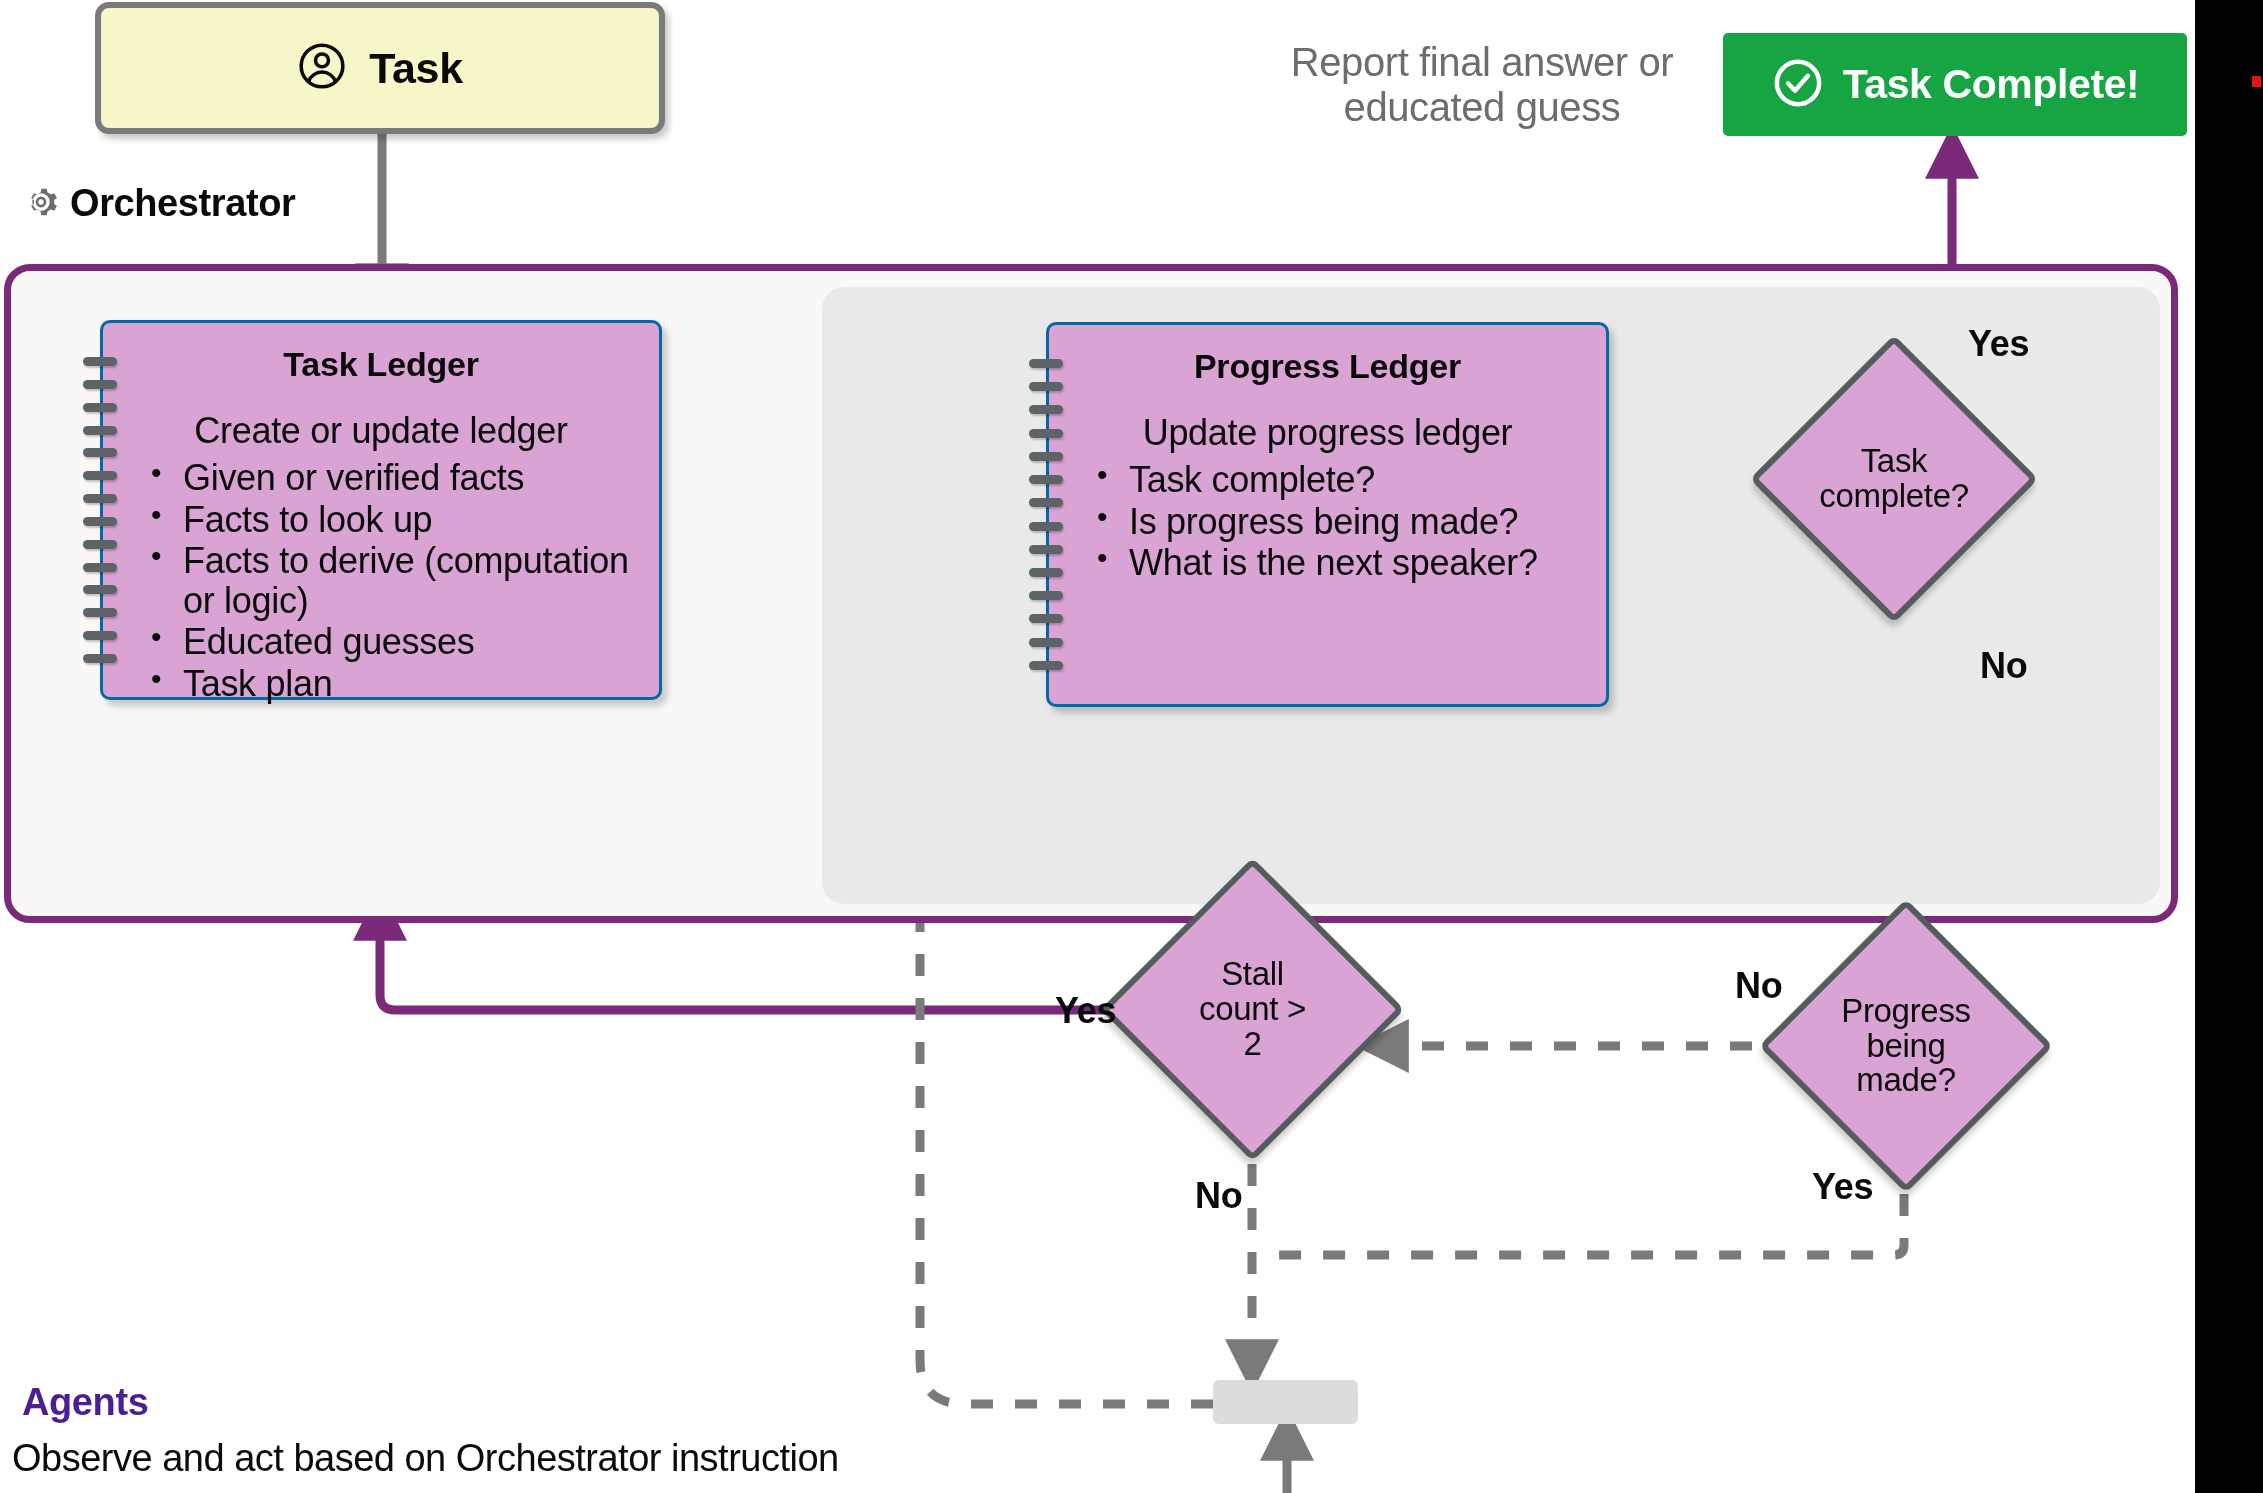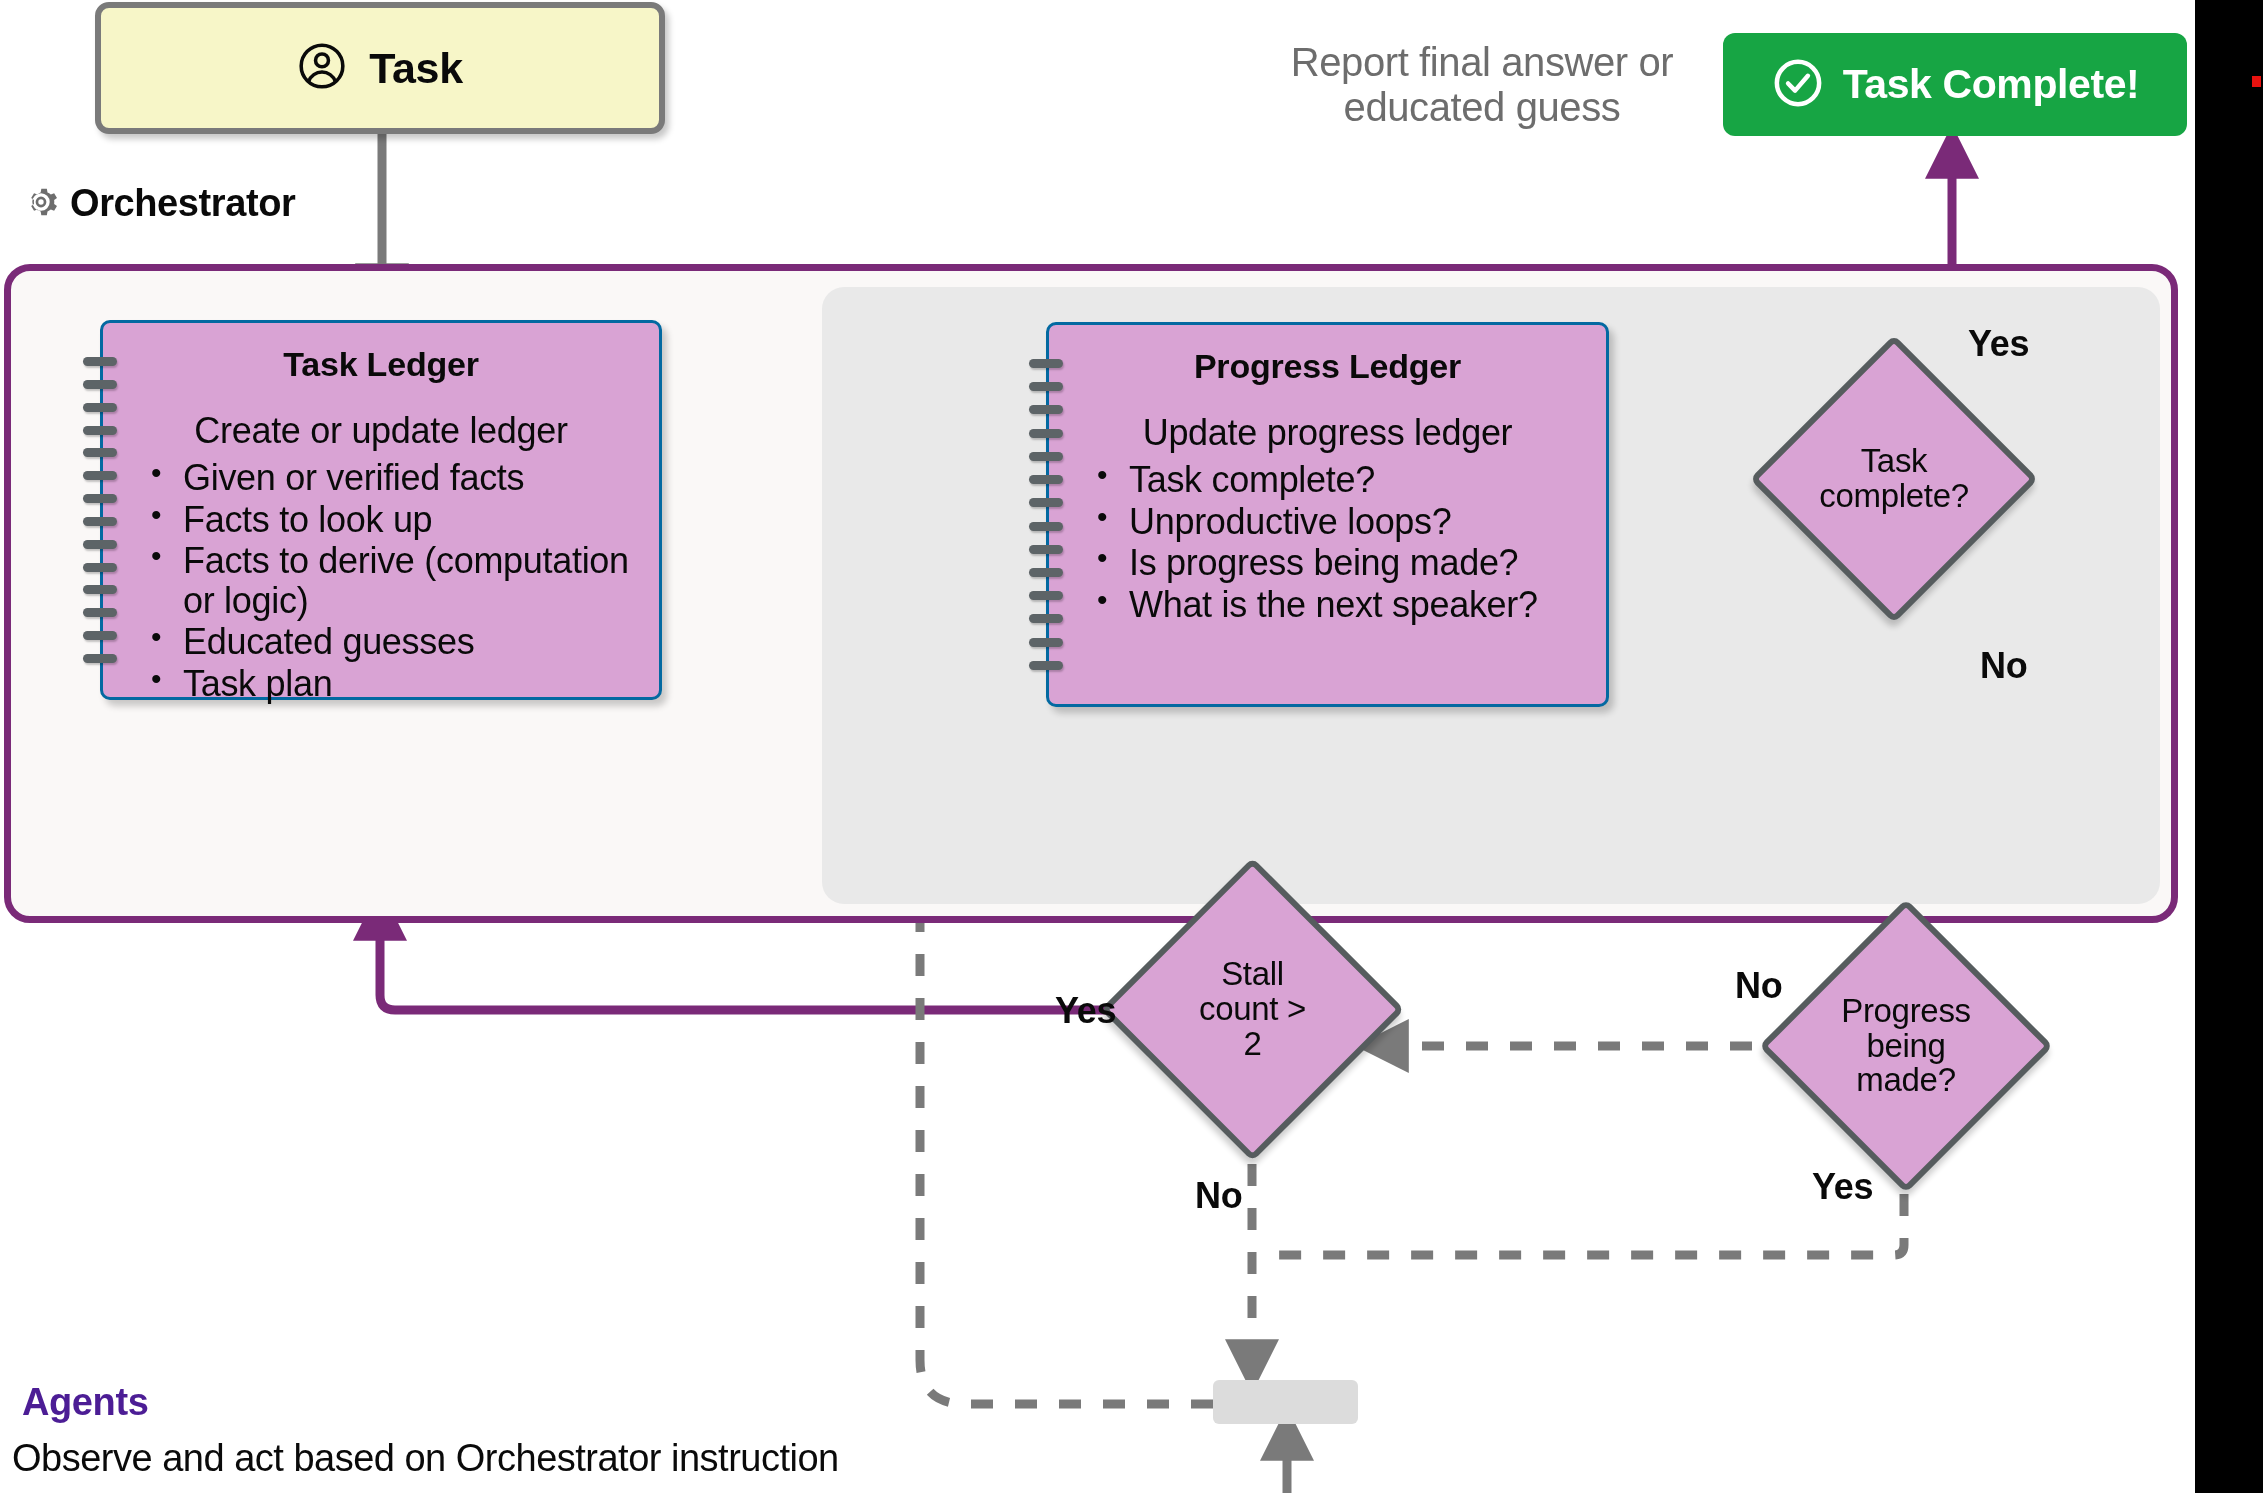--- a/index.html
+++ b/index.html
@@ -229,21 +229,21 @@
     line-height: 1.12;
     letter-spacing: -0.4px;
   }
   .task-complete-btn {
     position: absolute;
     left: 1723px;
     top: 33px;
     width: 464px;
     height: 103px;
     background: #17a544;
-    border-radius: 12px;
+    border-radius: 5px;
     display: flex;
     align-items: center;
     justify-content: center;
     gap: 18px;
     box-sizing: border-box;
   }
   .task-complete-btn .label {
     font-size: 41px;
     font-weight: bold;
     color: #ffffff;
@@ -406,21 +406,20 @@
       <span class="ring"></span>
         <span class="ring"></span>
         <span class="ring"></span>
       <span class="ring"></span>
         <span class="ring"></span>
     </div>
     <div class="title">Progress Ledger</div>
     <div class="subtitle">Update progress ledger</div>
     <ul>
       <li>Task complete?</li>
-      <li>Unproductive loops?</li>
       <li>Is progress being
 made?</li>
       <li>What is the next
 speaker?</li>
     </ul>
   </div>
 
   <div class="diamond-wrap" id="d-task-complete">
     <div class="shape"></div>
     <div class="dlabel">Task

